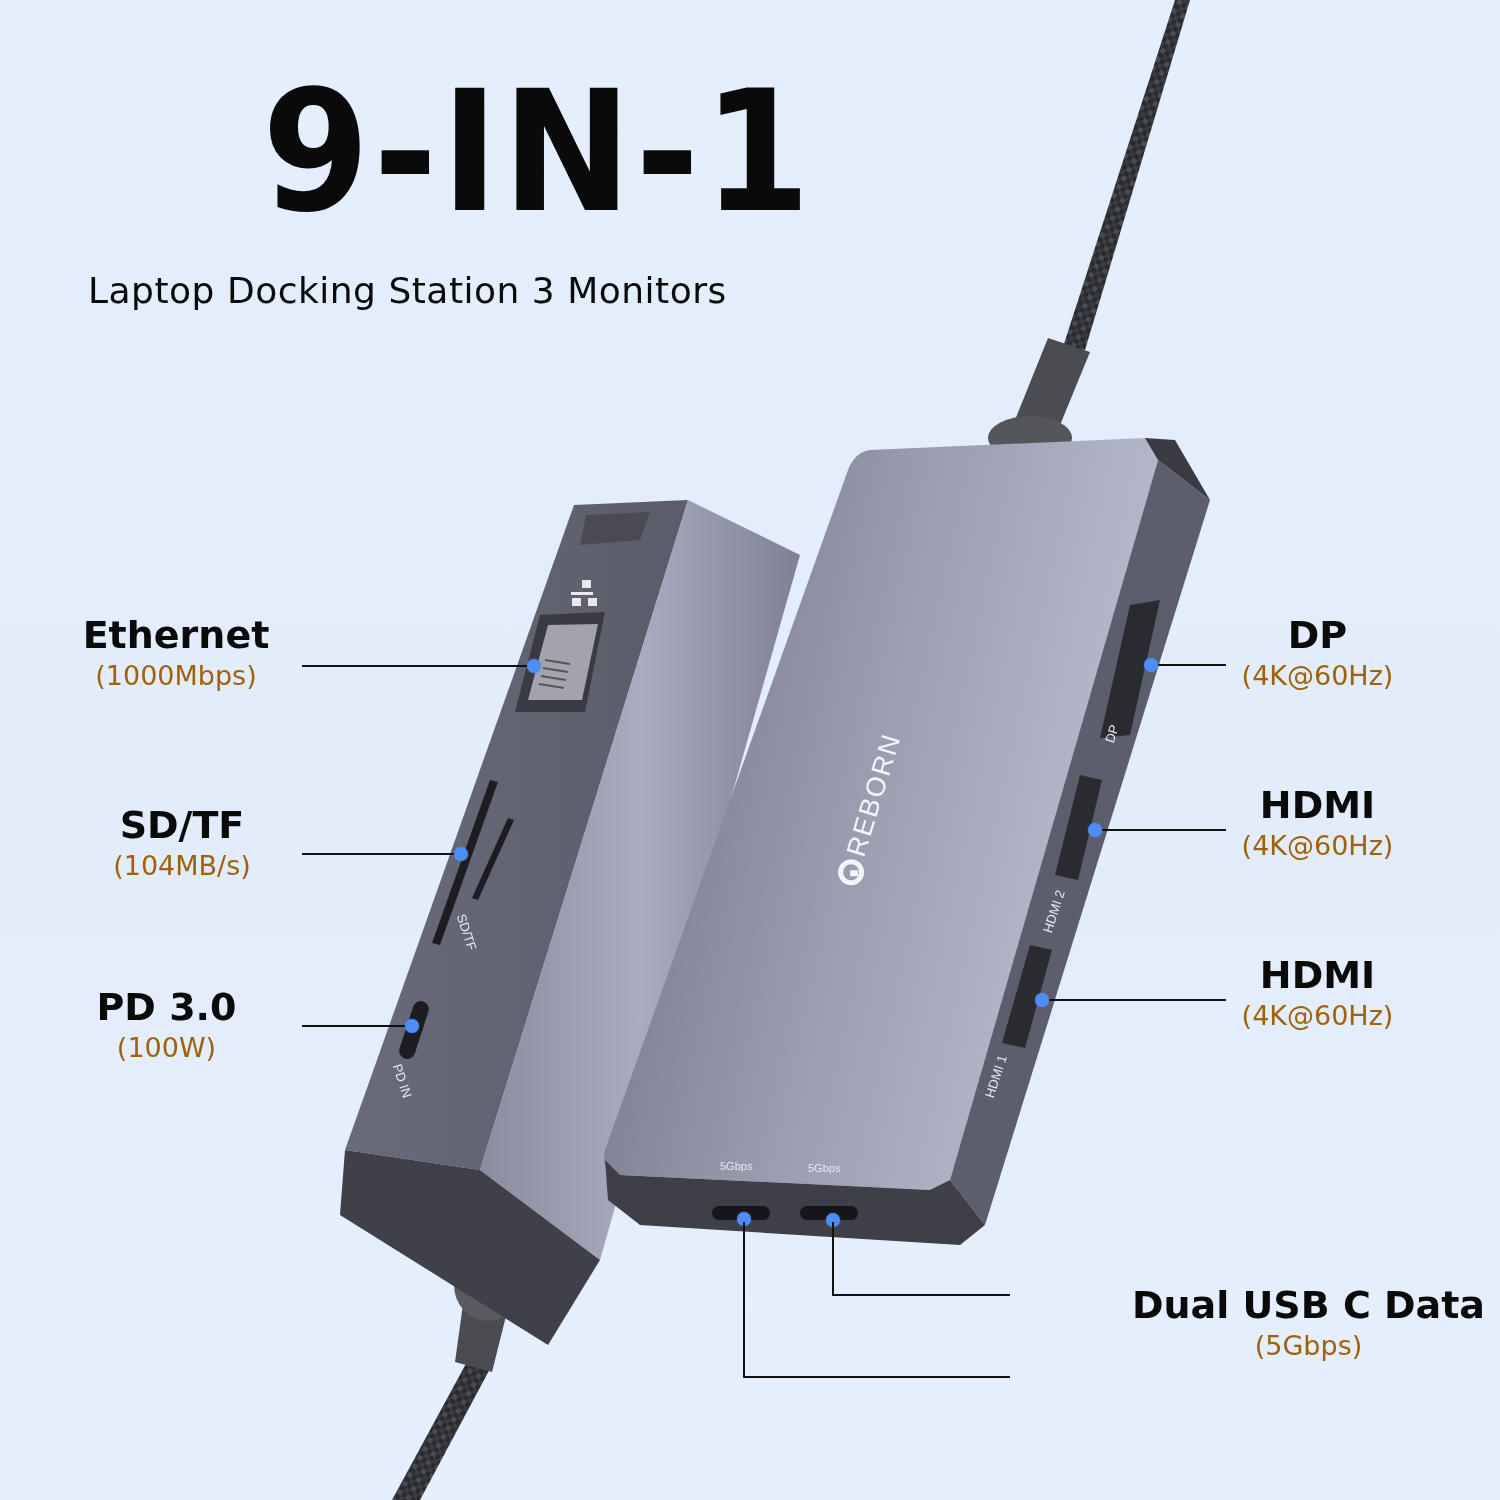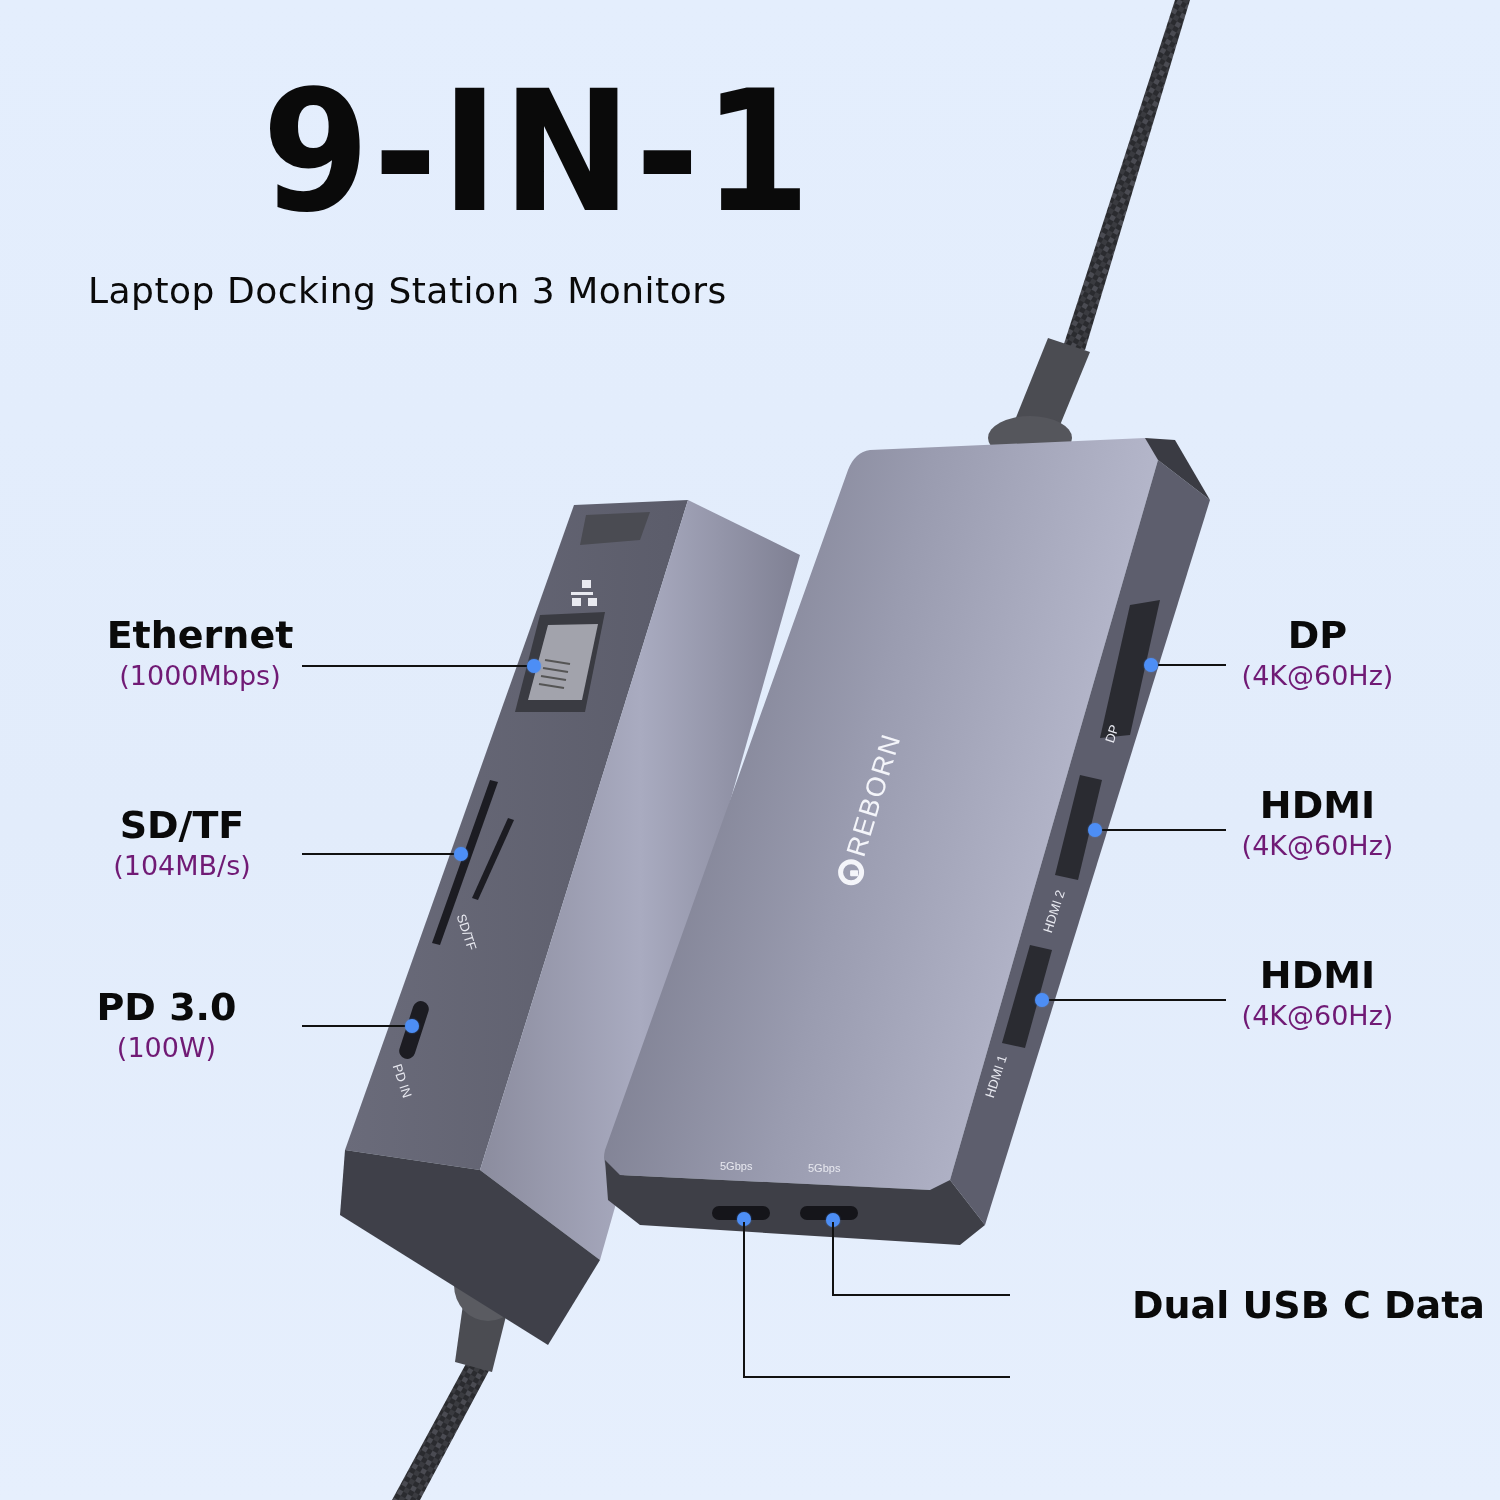--- a/index.html
+++ b/index.html
@@ -22,21 +22,21 @@
       letter-spacing: 0.5px; margin: 0;
     }
     .stage { position: absolute; left: 0; top: 0; width: 1500px; height: 1500px; }
     .callout { position: absolute; text-align: center; }
     .callout .name {
       font-family: "DejaVu Sans", sans-serif; font-weight: bold; font-size: 38px;
       line-height: 46px; display: block; white-space: nowrap;
     }
     .callout .spec {
       font-family: "DejaVu Sans", sans-serif; font-size: 27px; line-height: 36px;
-      display: block; color: #701a75; white-space: nowrap;
+      display: block; color: #a16207; white-space: nowrap;
     }
     .lead {
       position: absolute; background: #111; height: 2px;
     }
     .vlead { position: absolute; background: #111; width: 2px; }
     .dot {
       position: absolute; width: 14px; height: 14px; border-radius: 50%;
       background: #4d8ef5; box-shadow: 0 0 2px rgba(77,142,245,0.6);
       margin-left: -7px; margin-top: -7px;
     }
@@ -155,21 +155,21 @@
 <span class="port-text" style="left:1040px; top:930px; transform: rotate(-72deg);">HDMI 2</span>
 <span class="port-text" style="left:982px; top:1095px; transform: rotate(-72deg);">HDMI 1</span>
 <span class="port-text" style="left:720px; top:1160px; font-size:11px;">5Gbps</span>
 <span class="port-text" style="left:808px; top:1162px; font-size:11px;">5Gbps</span>
 
 <div class="brand">
   <span class="logo"></span>
   <span>REBORN</span>
 </div>
 
-<div class="callout" style="left:80px; top:612px; width:240px;">
+<div class="callout" style="left:56px; top:612px; width:240px;">
   <span class="name">Ethernet</span>
   <span class="spec">(1000Mbps)</span>
 </div>
 <div class="lead" style="left:302px; top:665px; width:232px;"></div>
 <div class="dot" style="left:534px; top:666px;"></div>
 
 <div class="callout" style="left:62px; top:802px; width:240px;">
   <span class="name">SD/TF</span>
   <span class="spec">(104MB/s)</span>
 </div>
@@ -207,13 +207,14 @@
 <div class="dot" style="left:744px; top:1219px;"></div>
 <div class="vlead" style="left:743px; top:1222px; height:156px;"></div>
 <div class="lead" style="left:743px; top:1376px; width:267px;"></div>
 
 <div class="dot" style="left:833px; top:1220px;"></div>
 <div class="vlead" style="left:832px; top:1222px; height:74px;"></div>
 <div class="lead" style="left:832px; top:1294px; width:178px;"></div>
 
 <div class="callout" style="left:1086px; top:1282px; width:355px;margin-left:45px;">
   <span class="name">Dual USB C Data</span>
+  <span class="spec">(5Gbps)</span>
 </div>
 
 </body></html>

